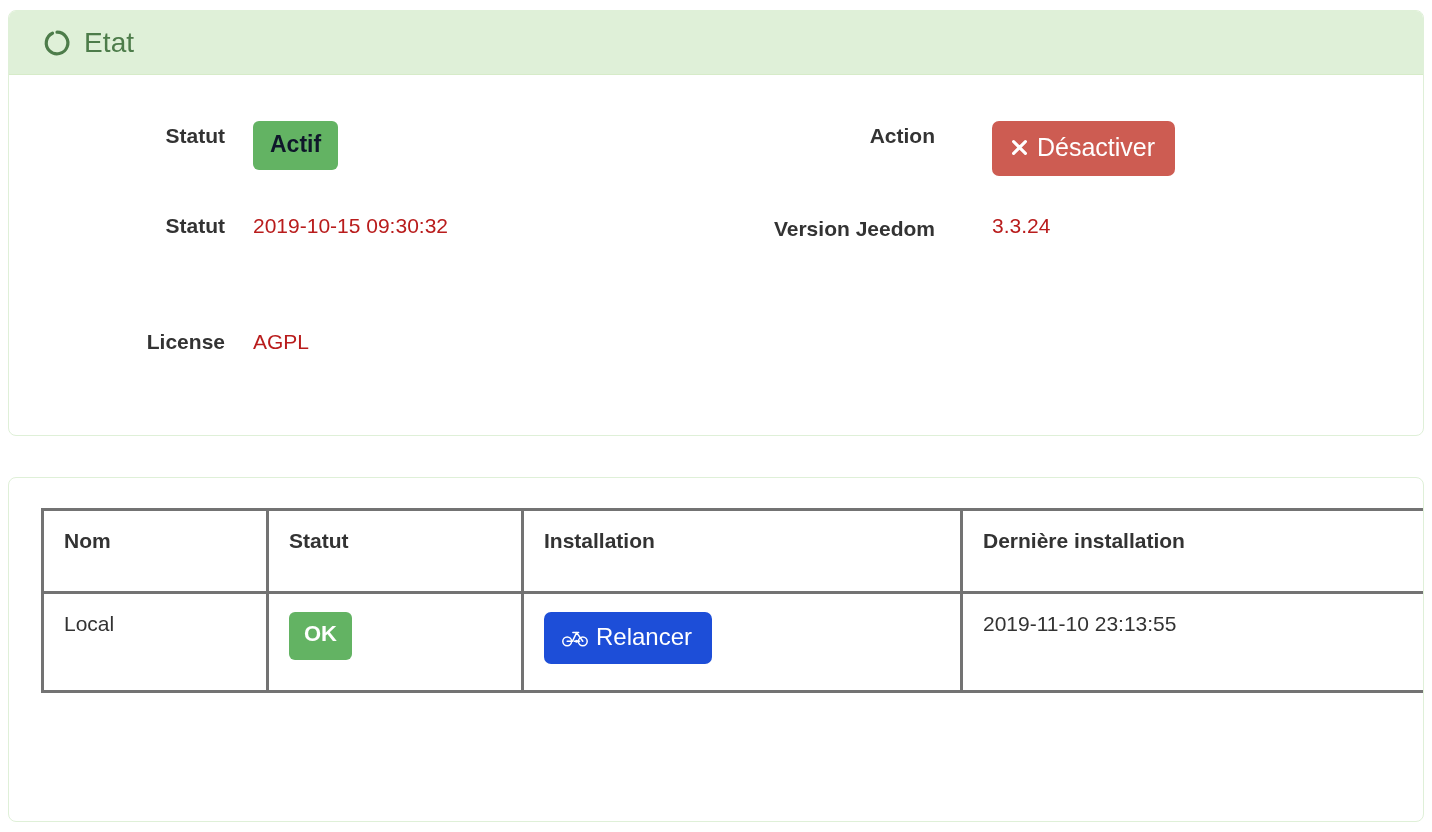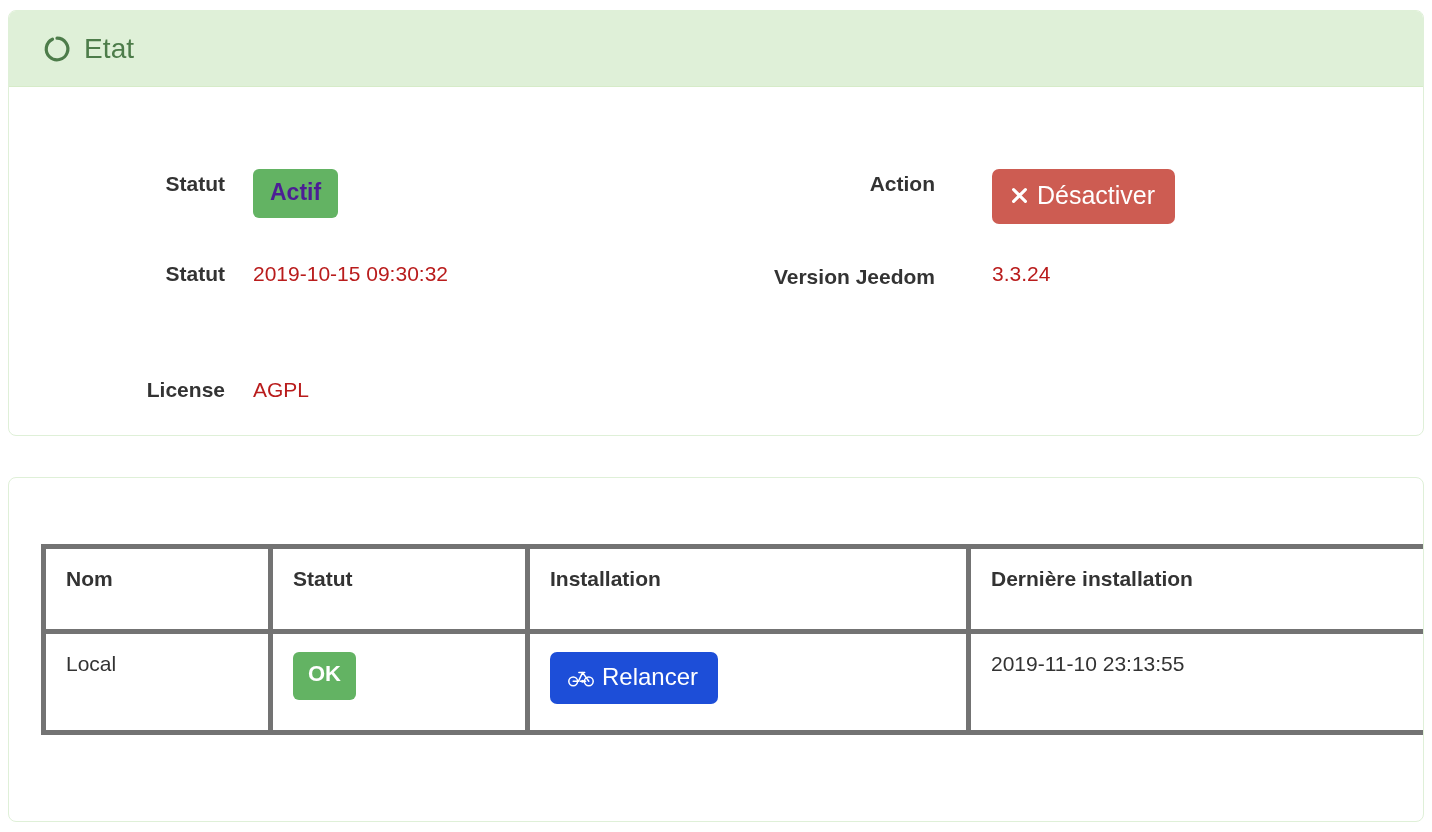--- a/index.html
+++ b/index.html
@@ -27,21 +27,21 @@
     position: absolute;
     background: #ffffff;
     border: 1px solid #dff0d8;
     border-radius: 8px;
     box-sizing: border-box;
     overflow: hidden;
   }
   .panel-heading {
     background: #dff0d8;
     border-bottom: 1px solid #d6ebc8;
-    height: 76px;
+    height: 64px;
     display: flex;
     align-items: center;
     padding-left: 34px;
     box-sizing: border-box;
   }
   .panel-title {
     font-size: 28px;
     color: #4d7c4a;
     font-weight: 400;
     letter-spacing: 0.1px;
@@ -56,21 +56,20 @@
     justify-content: center;
     width: 28px;
     height: 28px;
     flex: 0 0 auto;
   }
   .panel-title .ico svg { display: block; }
 
   .panel-body {
     position: relative;
     height: calc(100% - 76px);
-    margin-top: 36px;
   }
 
   
   #panel-etat {
     left: 8px;
     top: 10px;
     width: 1416px;
     height: 426px;
   }
 
@@ -105,21 +104,21 @@
   .row-action   { left: 690px; top: 46px;  }
   .row-vjeedom  { left: 690px; top: 136px; }
   .row-action .form-label,
   .row-vjeedom .form-label { width: 236px; margin-right: 57px; }
   .row-vjeedom .form-label { line-height: 36px; }
 
   
   .badge-success {
     display: inline-block;
     background: #63b363;
-    color: #4c1d95;
+    color: #0f172a;
     font-weight: bold;
     font-size: 23px;
     line-height: 1;
     padding: 12px 17px 14px 17px;
     border-radius: 6px;
   }
   .badge-ok {
     display: inline-block;
     background: #63b363;
     color: #ffffff;
@@ -164,21 +163,21 @@
   .dep-table {
     position: absolute;
     left: 32px;
     top: 30px;
     width: 1352px;
     border-collapse: collapse;
     table-layout: fixed;
   }
   .dep-table th,
   .dep-table td {
-    border: 5px solid #737373;
+    border: 3px solid #737373;
     text-align: left;
     vertical-align: top;
     padding: 18px 20px 20px 20px;
     font-size: 21px;
     color: #333333;
   }
   .dep-table th {
     font-weight: bold;
     border-bottom-width: 2px;
     border-bottom-color: #dddddd;

